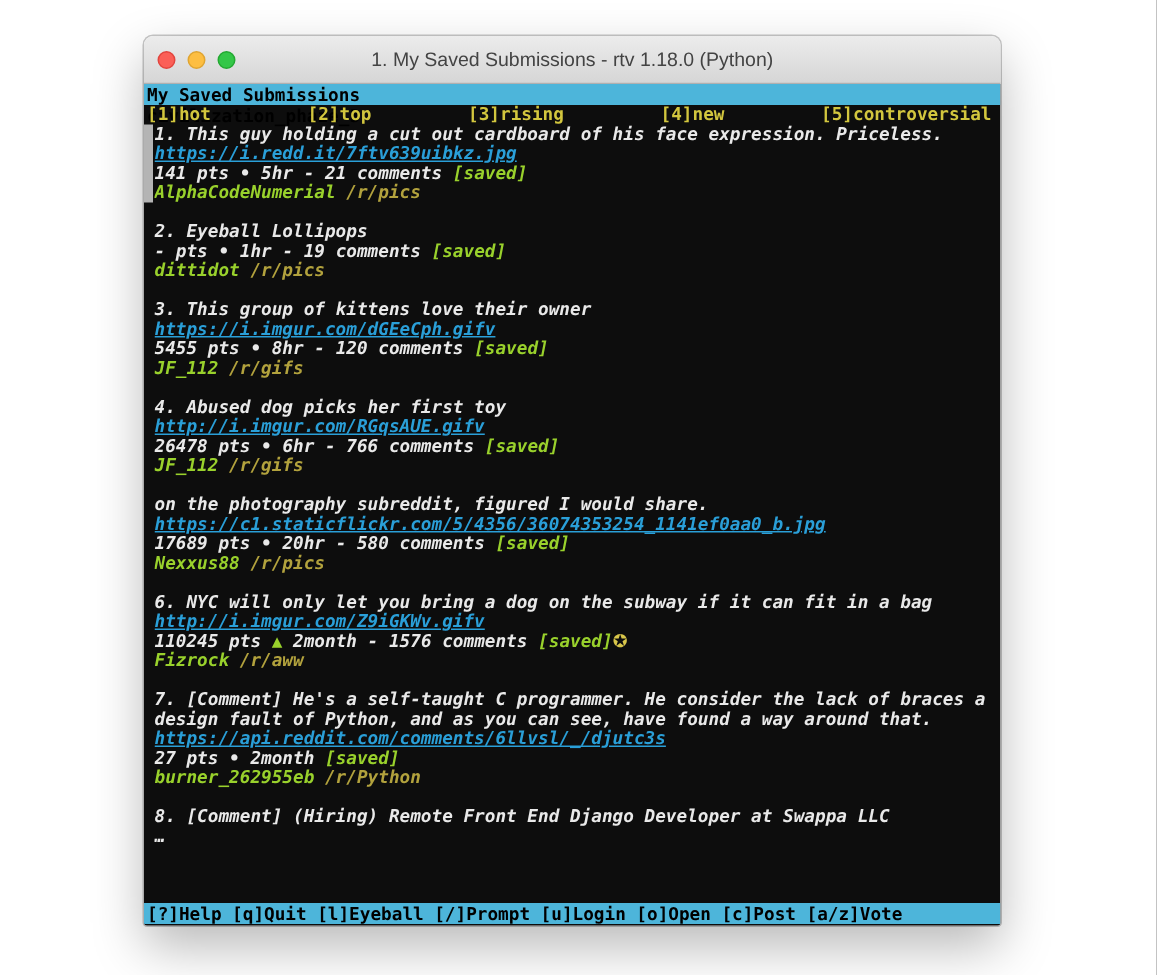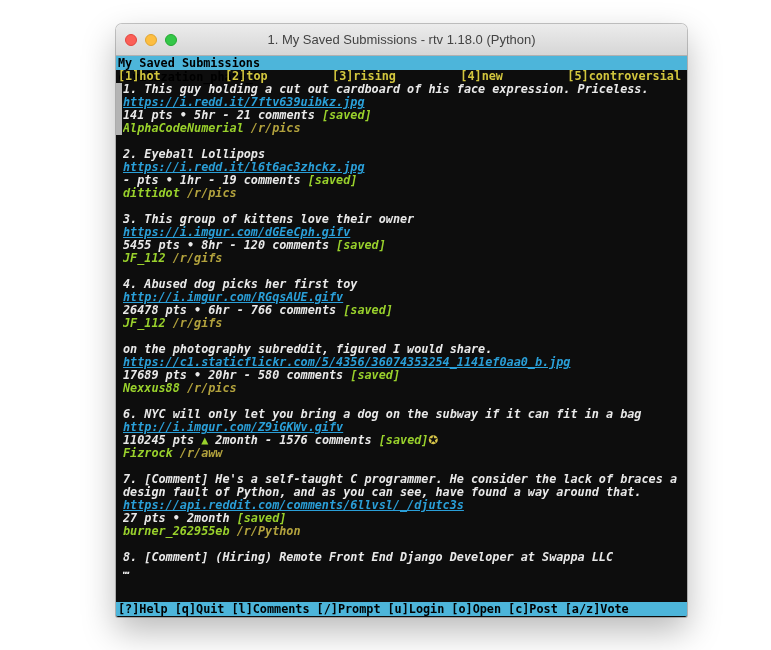--- a/index.html
+++ b/index.html
@@ -5,21 +5,21 @@
   html, body {
     margin: 0;
     width: 771px;
     height: 650px;
     background: #ffffff;
     overflow: hidden;
     font-family: "Liberation Sans", sans-serif;
   }
   .window {
     position: absolute;
-    left: 116px;
+    left: 96px;
     top: 24px;
     width: 571px;
     height: 593px;
     border-radius: 6px 6px 2px 2px;
     box-shadow: 0 14px 34px rgba(0,0,0,0.28), 0 0 0 1px rgba(0,0,0,0.22);
     overflow: hidden;
     box-sizing: border-box;
   }
   .titlebar {
     height: 31px;
@@ -156,21 +156,20 @@
       <div class="item selected">
         <div class="cursor-bar"></div>
         <div class="line title">1. This guy holding a cut out cardboard of his face expression. Priceless.</div>
         <div class="line"><span class="link">https://i.redd.it/7ftv639uibkz.jpg</span></div>
         <div class="line stats"><span>141 pts </span><span>• </span><span>5hr - 21 comments </span><span class="saved">[saved]</span></div>
         <div class="line"><span class="author">AlphaCodeNumerial </span><span class="subreddit">/r/pics</span></div>
       </div>
 
       <div class="item">
         <div class="line title">2. Eyeball Lollipops</div>
-        <div class="line"><span class="link">https://i.redd.it/l6t6ac3zhckz.jpg</span></div>
         <div class="line stats"><span>- pts </span><span>• </span><span>1hr - 19 comments </span><span class="saved">[saved]</span></div>
         <div class="line"><span class="author">dittidot </span><span class="subreddit">/r/pics</span></div>
       </div>
 
       <div class="item">
         <div class="line title">3. This group of kittens love their owner</div>
         <div class="line"><span class="link">https://i.imgur.com/dGEeCph.gifv</span></div>
         <div class="line stats"><span>5455 pts </span><span>• </span><span>8hr - 120 comments </span><span class="saved">[saved]</span></div>
         <div class="line"><span class="author">JF_112 </span><span class="subreddit">/r/gifs</span></div>
       </div>
@@ -207,21 +206,21 @@
       <div class="item">
         <div class="line title">8. [Comment] (Hiring) Remote Front End Django Developer at Swappa LLC</div>
         <div class="line title">…</div>
       </div>
 
     </div>
 
     <div class="footerbar">
       <span>[?]Help</span>
       <span>[q]Quit</span>
-      <span>[l]Comments</span>
+      <span>[l]Eyeball</span>
       <span>[/]Prompt</span>
       <span>[u]Login</span>
       <span>[o]Open</span>
       <span>[c]Post</span>
       <span>[a/z]Vote</span>
     </div>
 
   </div>
 </div>
 

